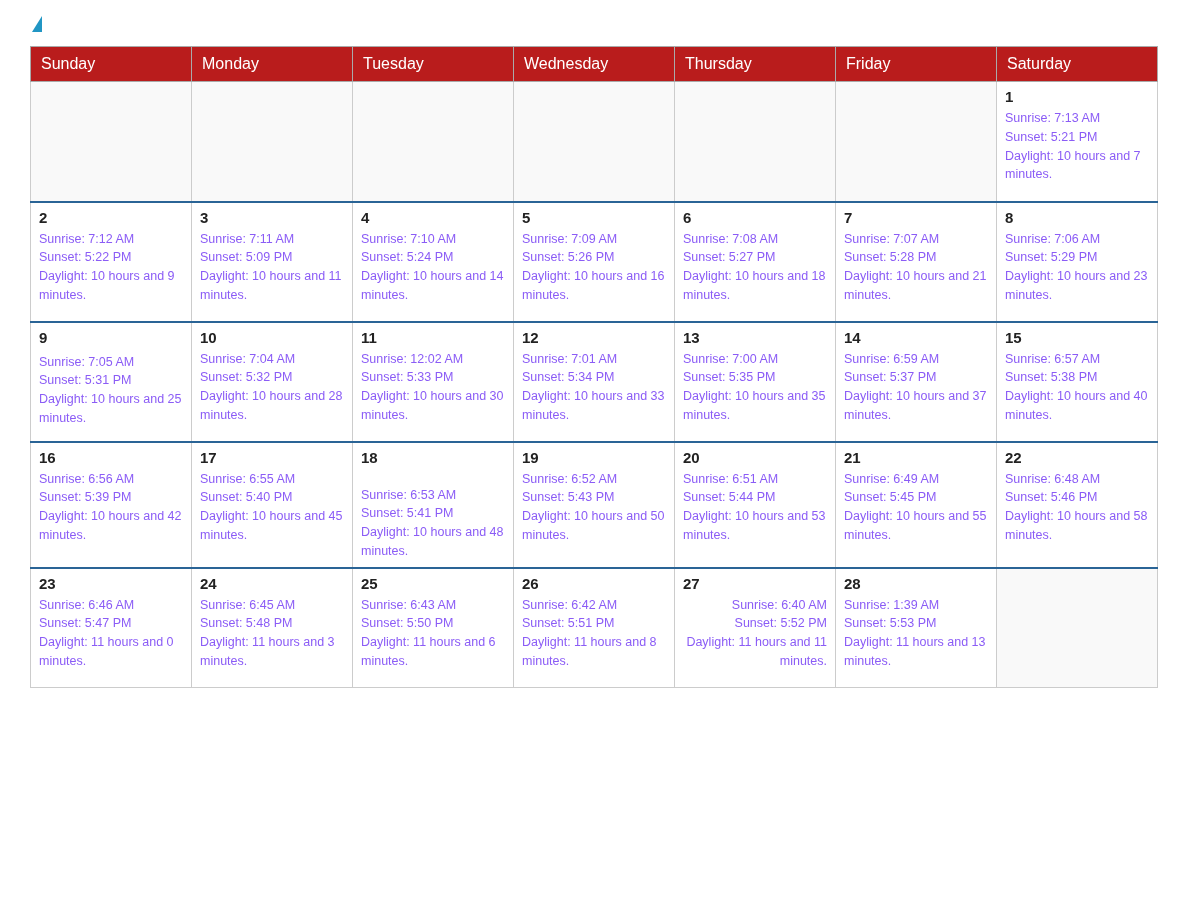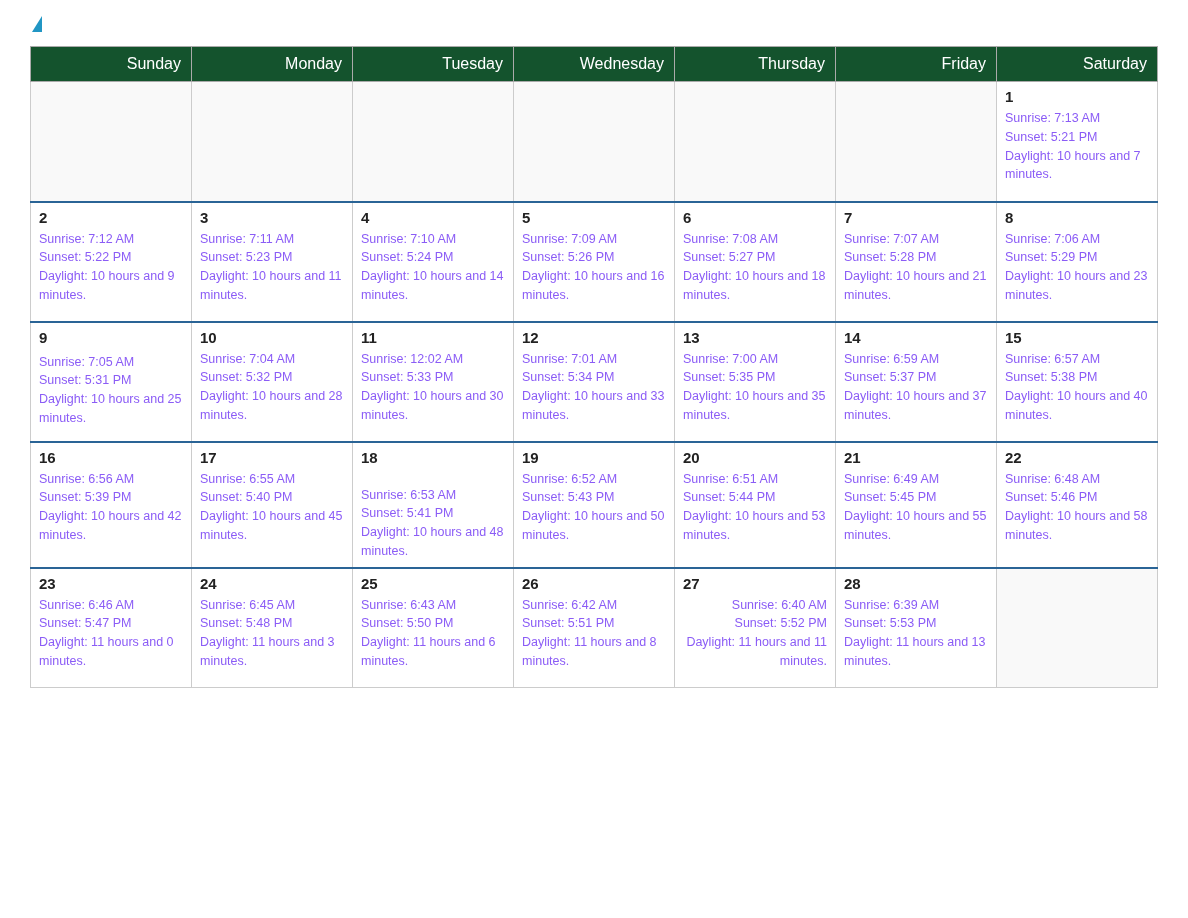--- a/index.html
+++ b/index.html
@@ -56,24 +56,24 @@
       color: #444;
       margin-top: 4px;
     }
     .calendar {
       width: 100%;
       border-collapse: collapse;
       border: 1px solid #aaa;
       margin-top: 10px;
     }
     .calendar th {
-      background-color: #14532d;
+      background-color: #b91c1c;
       color: #fff;
       padding: 8px 10px;
-      text-align: right;
+      text-align: left;
       font-size: 16px;
       font-weight: normal;
       border: 1px solid #aaa;
     }
     .calendar td {
       vertical-align: top;
       padding: 6px 8px;
       border: 1px solid #ccc;
       width: calc(100% / 7);
       height: 120px;
@@ -148,21 +148,21 @@
       <tr class="row-border-top">
         <td>
           <span class="day-num">2</span>
           <div class="day-info" style="white-space: pre-line;">Sunrise: 7:12 AM
 Sunset: 5:22 PM
 Daylight: 10 hours and 9 minutes.</div>
         </td>
         <td>
           <span class="day-num">3</span>
           <div class="day-info" style="white-space: pre-line;">Sunrise: 7:11 AM
-Sunset: 5:23 PM
+Sunset: 5:09 PM
 Daylight: 10 hours and 11 minutes.</div>
         </td>
         <td>
           <span class="day-num">4</span>
           <div class="day-info" style="white-space: pre-line;">Sunrise: 7:10 AM
 Sunset: 5:24 PM
 Daylight: 10 hours and 14 minutes.</div>
         </td>
         <td>
           <span class="day-num">5</span>
@@ -303,20 +303,20 @@
 Daylight: 11 hours and 8 minutes.</div>
         </td>
         <td>
           <span class="day-num">27</span>
           <div class="day-info" style="white-space: pre-line; text-align: right;">Sunrise: 6:40 AM
 Sunset: 5:52 PM
 Daylight: 11 hours and 11 minutes.</div>
         </td>
         <td>
           <span class="day-num">28</span>
-          <div class="day-info" style="white-space: pre-line;">Sunrise: 6:39 AM
+          <div class="day-info" style="white-space: pre-line;">Sunrise: 1:39 AM
 Sunset: 5:53 PM
 Daylight: 11 hours and 13 minutes.</div>
         </td>
         <td class="empty-cell"></td>
       </tr>
     </tbody>
 </table>
 
 </body></html>

